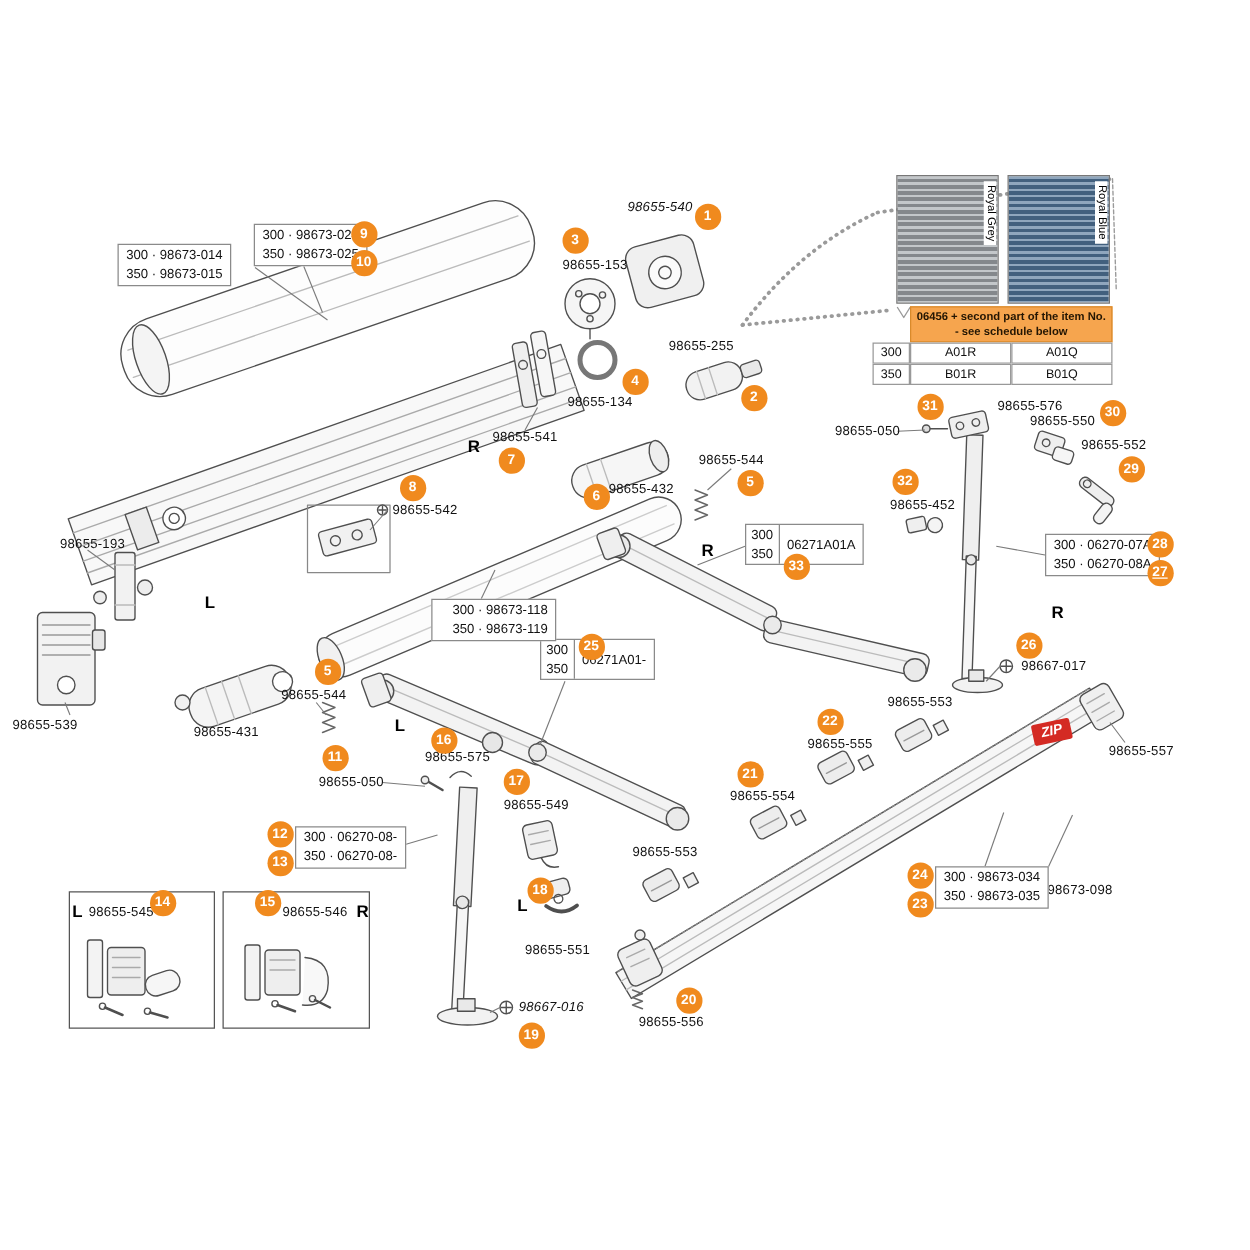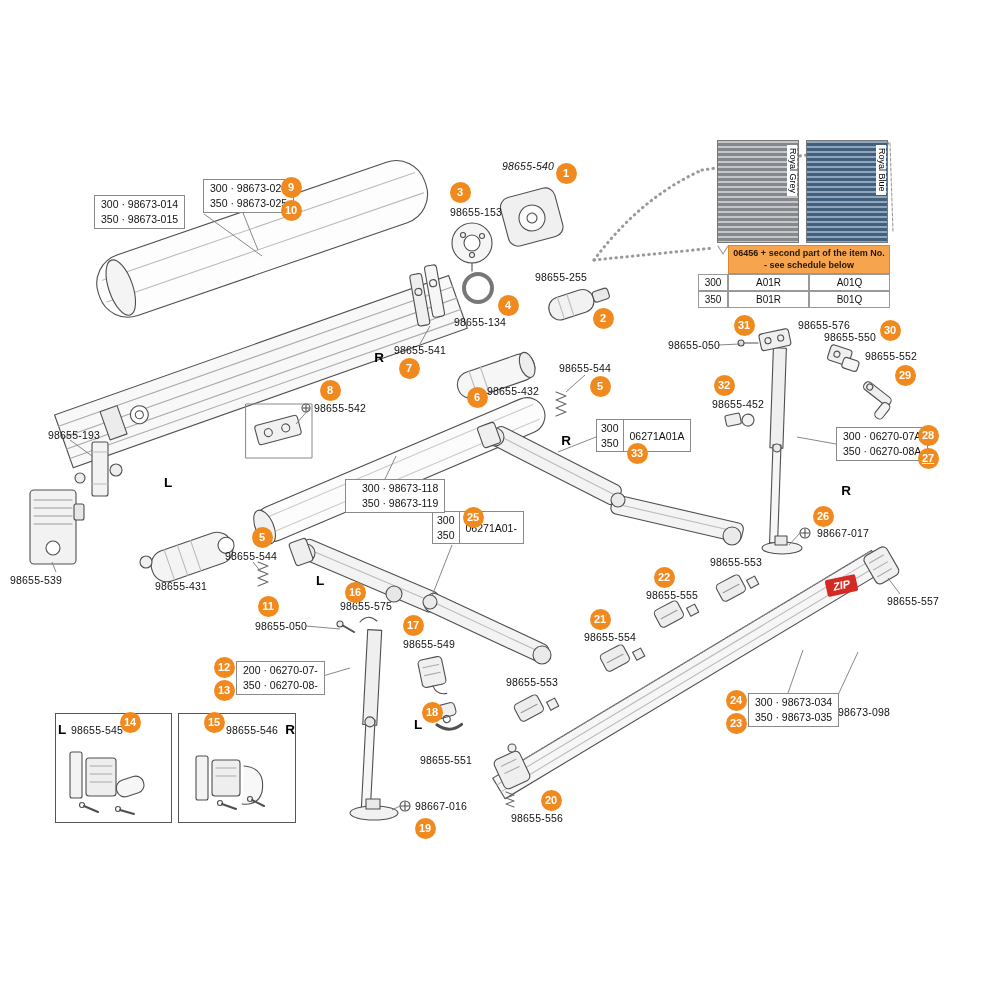--- a/index.html
+++ b/index.html
@@ -427,38 +427,38 @@
       <div class="plabel" style="left: 891px; top: 356px;">98655-552</div>
       <div class="plabel" style="left: 738px; top: 404px;">98655-452</div>
       <div class="plabel" style="left: 843px; top: 533px;">98667-017</div>
       <div class="plabel" style="left: 736px; top: 562px;">98655-553</div>
       <div class="plabel" style="left: 672px; top: 595px;">98655-555</div>
       <div class="plabel" style="left: 610px; top: 637px;">98655-554</div>
       <div class="plabel" style="left: 532px; top: 682px;">98655-553</div>
       <div class="plabel" style="left: 913px; top: 601px;">98655-557</div>
       <div class="plabel" style="left: 864px; top: 712px;">98673-098</div>
       <div class="plabel" style="left: 446px; top: 760px;">98655-551</div>
-      <div class="plabel" style="left: 441px; top: 806px;">98667-016</div>
+      <div class="plabel" style="left: 441px; top: 806px; font-style: italic;">98667-016</div>
       <div class="plabel" style="left: 537px; top: 818px;">98655-556</div>
       <div class="plabel" style="left: 97px; top: 730px;">98655-545</div>
       <div class="plabel" style="left: 252px; top: 730px;">98655-546</div>
       <div class="blabel" style="left: 94px; top: 195px;">
         <div>300 · 98673-014</div>
         <div>350 · 98673-015</div>
       </div>
       <div class="blabel" style="left: 203px; top: 179px;">
         <div>300 · 98673-024</div>
         <div>350 · 98673-025</div>
       </div>
       <div class="blabel" style="left: 345px; top: 479px; padding-left: 16px;">
         <div>300 · 98673-118</div>
         <div>350 · 98673-119</div>
       </div>
       <div class="blabel" style="left: 236px; top: 661px;">
-        <div>200 · 06270-07-</div>
+        <div>300 · 06270-08-</div>
         <div>350 · 06270-08-</div>
       </div>
       <div class="blabel" style="left: 836px; top: 427px;">
         <div>300 · 06270-07A</div>
         <div>350 · 06270-08A</div>
       </div>
       <div class="blabel" style="left: 748px; top: 693px;">
         <div>300 · 98673-034</div>
         <div>350 · 98673-035</div>
       </div>

